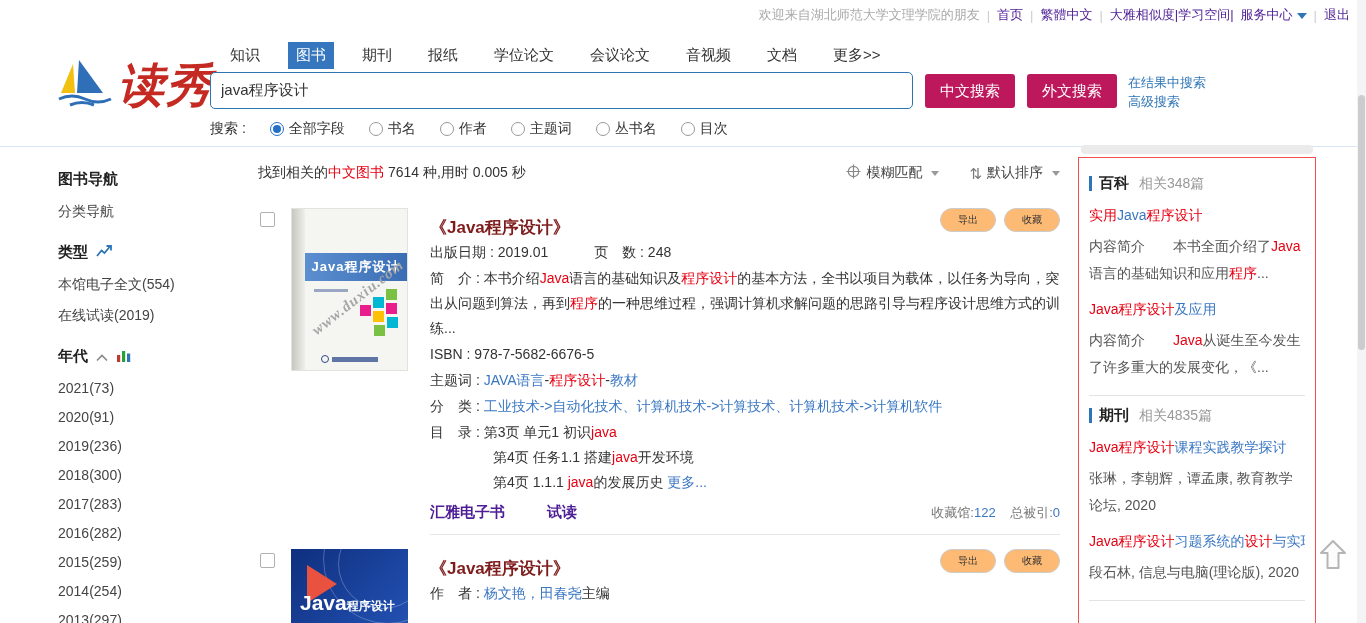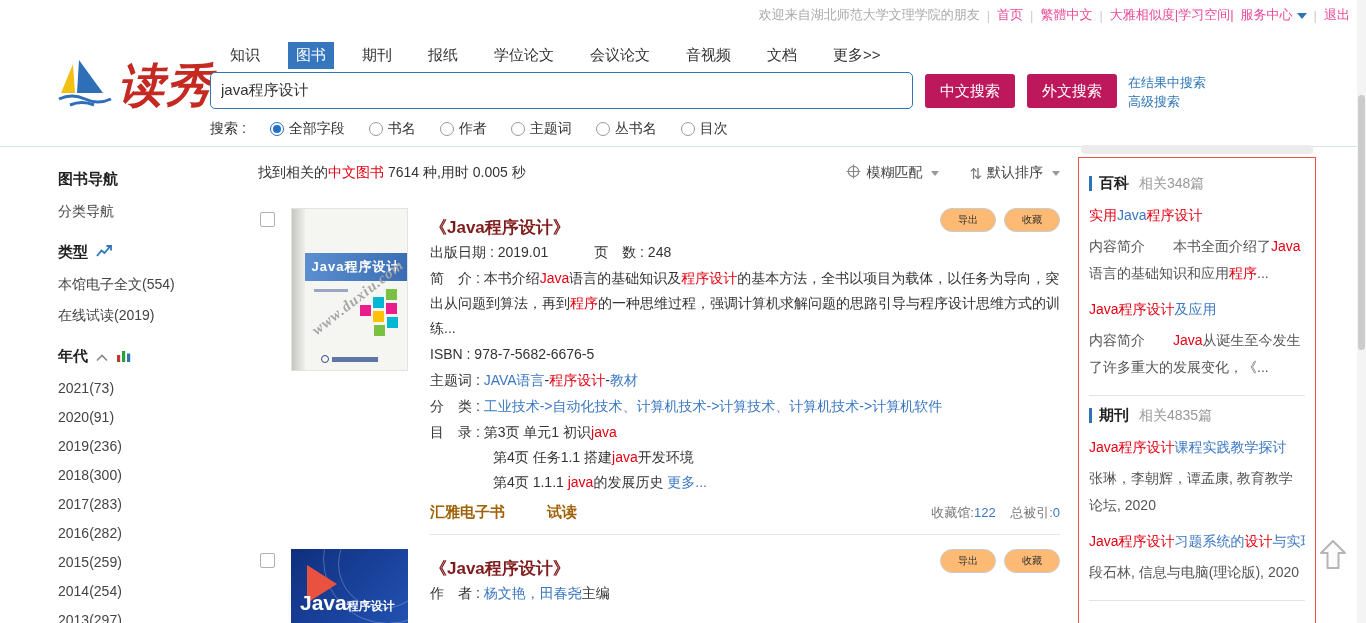--- a/index.html
+++ b/index.html
@@ -4,21 +4,21 @@
 <style>
   * { margin:0; padding:0; box-sizing:border-box; }
   body { font-family:"Liberation Sans", sans-serif; background:#fff; }
   .page { position:relative; width:1366px; height:623px; overflow:hidden; background:#fff; }
 
   
   .topbar { position:absolute; top:0; right:16px; height:30px; display:flex; align-items:center;
             font-size:13px; color:#555; gap:7px; }
   .topbar .welcome { color:#aaa; }
   .topbar .sep { color:#ccc; }
-  .topbar .tlink { color:#ec4899; cursor:pointer; white-space:nowrap; }
+  .topbar .tlink { color:#4c1d95; cursor:pointer; white-space:nowrap; }
   .caret-down { display:inline-block; width:0; height:0; border-left:4px solid transparent;
                 border-right:4px solid transparent; border-top:5px solid #999; margin-left:4px; vertical-align:middle; }
   .caret-blue { border-top-color:#2e75b6; border-left-width:5px; border-right-width:5px; border-top-width:6px; }
 
   
   .logo { position:absolute; left:56px; top:58px; display:flex; align-items:center; gap:4px; }
   .logo-zh { font-family:"Liberation Serif", serif; font-size:46px; font-weight:bold; font-style:italic;
              color:#c42a21; letter-spacing:2px; line-height:1; }
 
   
@@ -67,21 +67,21 @@
   .title-row { display:flex; align-items:flex-start; }
   .book-title { color:#7f1d1d; font-weight:bold; font-size:17px; flex:1; cursor:pointer;margin-top:8px; }
   .pill-btns { display:flex; gap:8px; }
   .pill { padding:4px 17px; border:1px solid #ccc; border-radius:14px; background:#fdba74; font-size:10px;
           color:#333; cursor:pointer; font-family:"Liberation Sans",sans-serif; }
   .drow { line-height:25px; margin-top:1px; }
   .pages-part { margin-left:42px; }
   .toc-cont { padding-left:63px; line-height:25px; }
   .card-foot { display:flex; justify-content:space-between; align-items:center; margin-top:8px; }
   .foot-links { display:flex; gap:42px; }
-  .foot-links span { color:#a16207; font-weight:bold; font-size:15px; cursor:pointer; }
+  .foot-links span { color:#4c1d95; font-weight:bold; font-size:15px; cursor:pointer; }
   .foot-stats { font-size:13px; color:#777; }
   .card-divider { border-bottom:1px solid #e6e6e6; margin-top:12px; }
 
   
   .cover1 { width:117px; height:163px; background:#f5f5f2; border:1px solid #e2e2de; position:relative;
             overflow:hidden; flex-shrink:0; cursor:pointer; }
   .cover1 .spine { position:absolute; left:0; top:0; bottom:0; width:13px;
                    background:linear-gradient(90deg,#c7c7c2,#eeeeea); }
   .cover1 .band { position:absolute; left:13px; right:0; top:44px; height:28px;
                   background:linear-gradient(90deg,#5b8fd0,#3a6db4); color:#fff; font-weight:bold;

